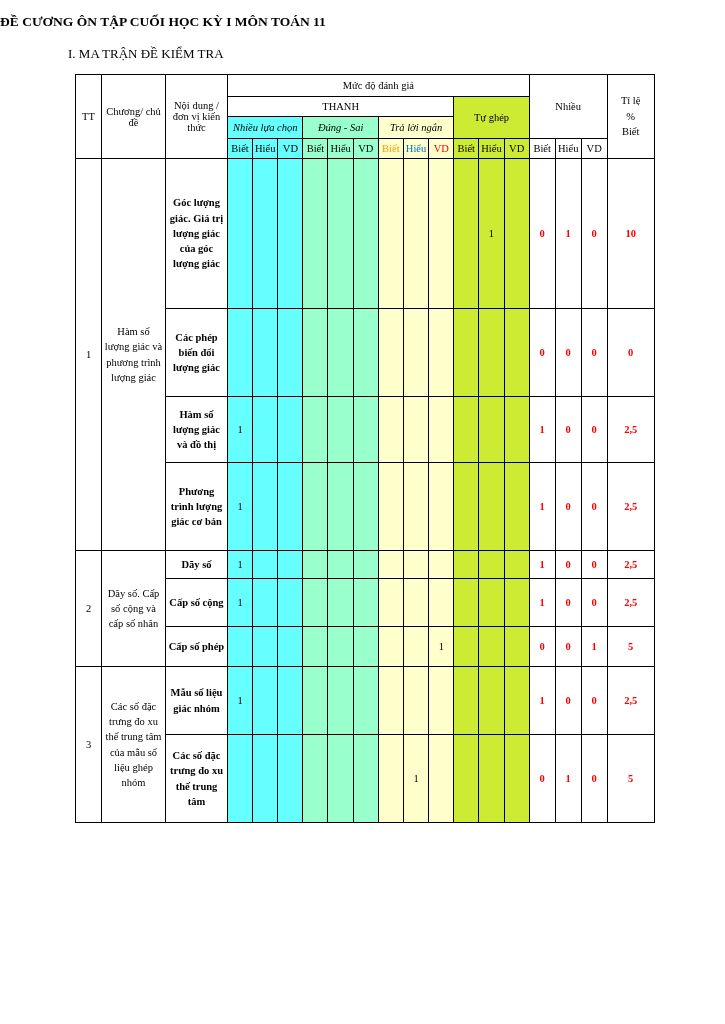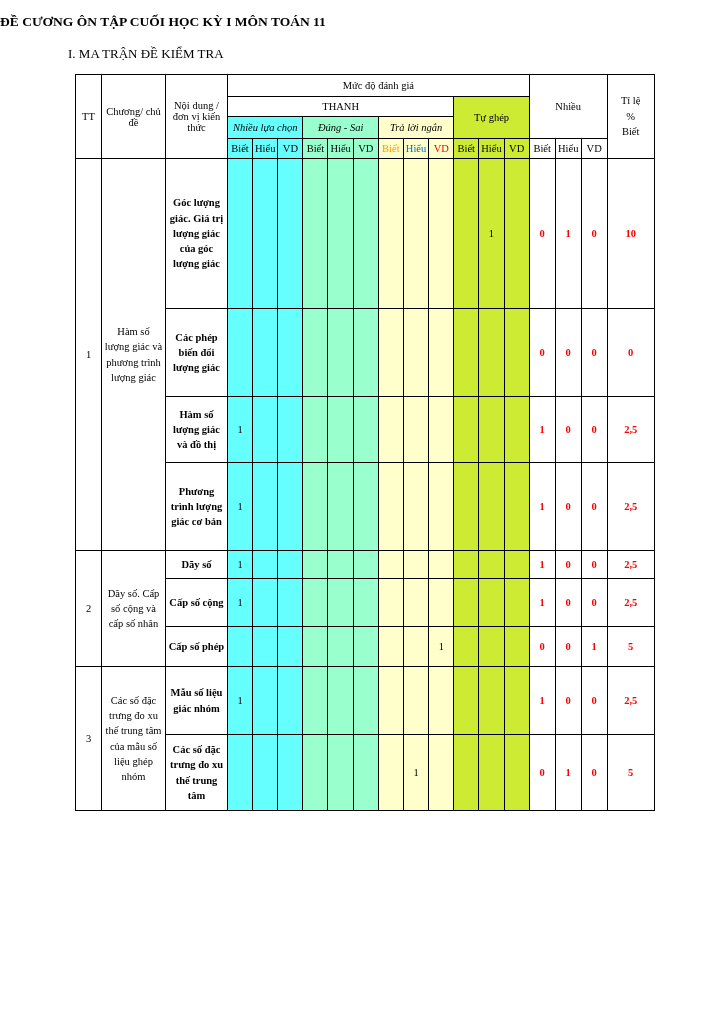--- a/index.html
+++ b/index.html
@@ -293,21 +293,21 @@
         <td class="mark bg-tln"></td>
         <td class="mark bg-tl"></td>
         <td class="mark bg-tl"></td>
         <td class="mark bg-tl"></td>
         <td class="total-cell">1</td>
         <td class="total-cell">0</td>
         <td class="total-cell">0</td>
         <td class="rate-cell">2,5</td>
       </tr>
 
-      <tr style="height:76px">
+      <tr style="height:88px">
         <td class="topic-cell">Các số đặc trưng đo xu thế trung tâm</td>
         <td class="mark bg-nlc"></td>
         <td class="mark bg-nlc"></td>
         <td class="mark bg-nlc"></td>
         <td class="mark bg-ds"></td>
         <td class="mark bg-ds"></td>
         <td class="mark bg-ds"></td>
         <td class="mark bg-tln"></td>
         <td class="mark bg-tln">1</td>
         <td class="mark bg-tln"></td>

